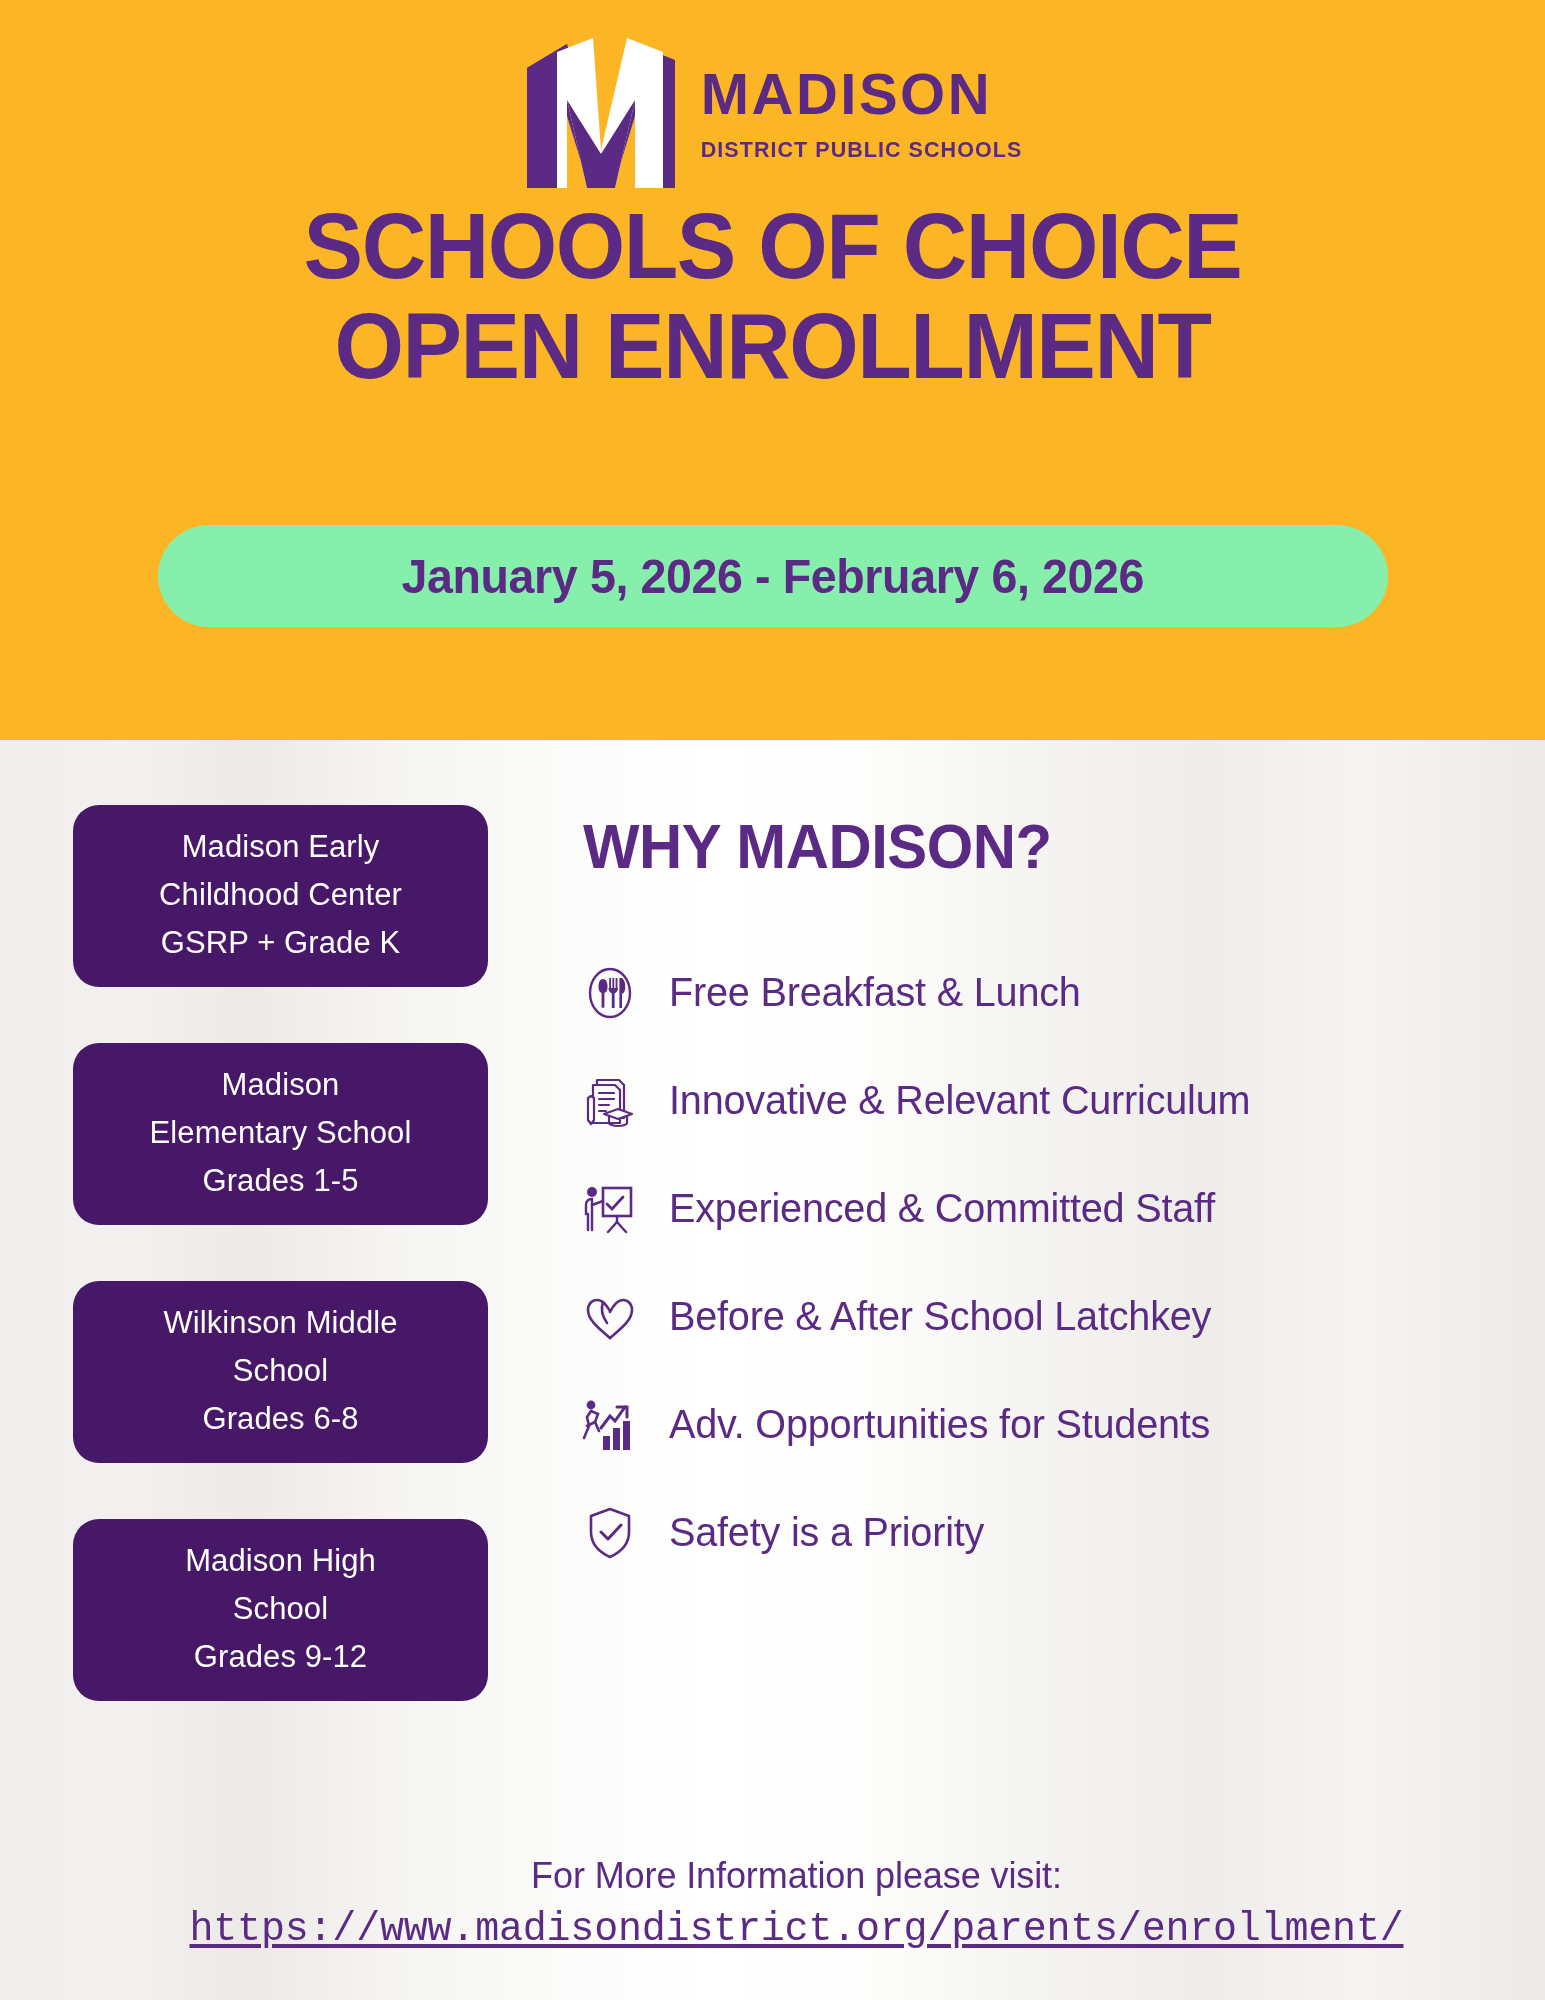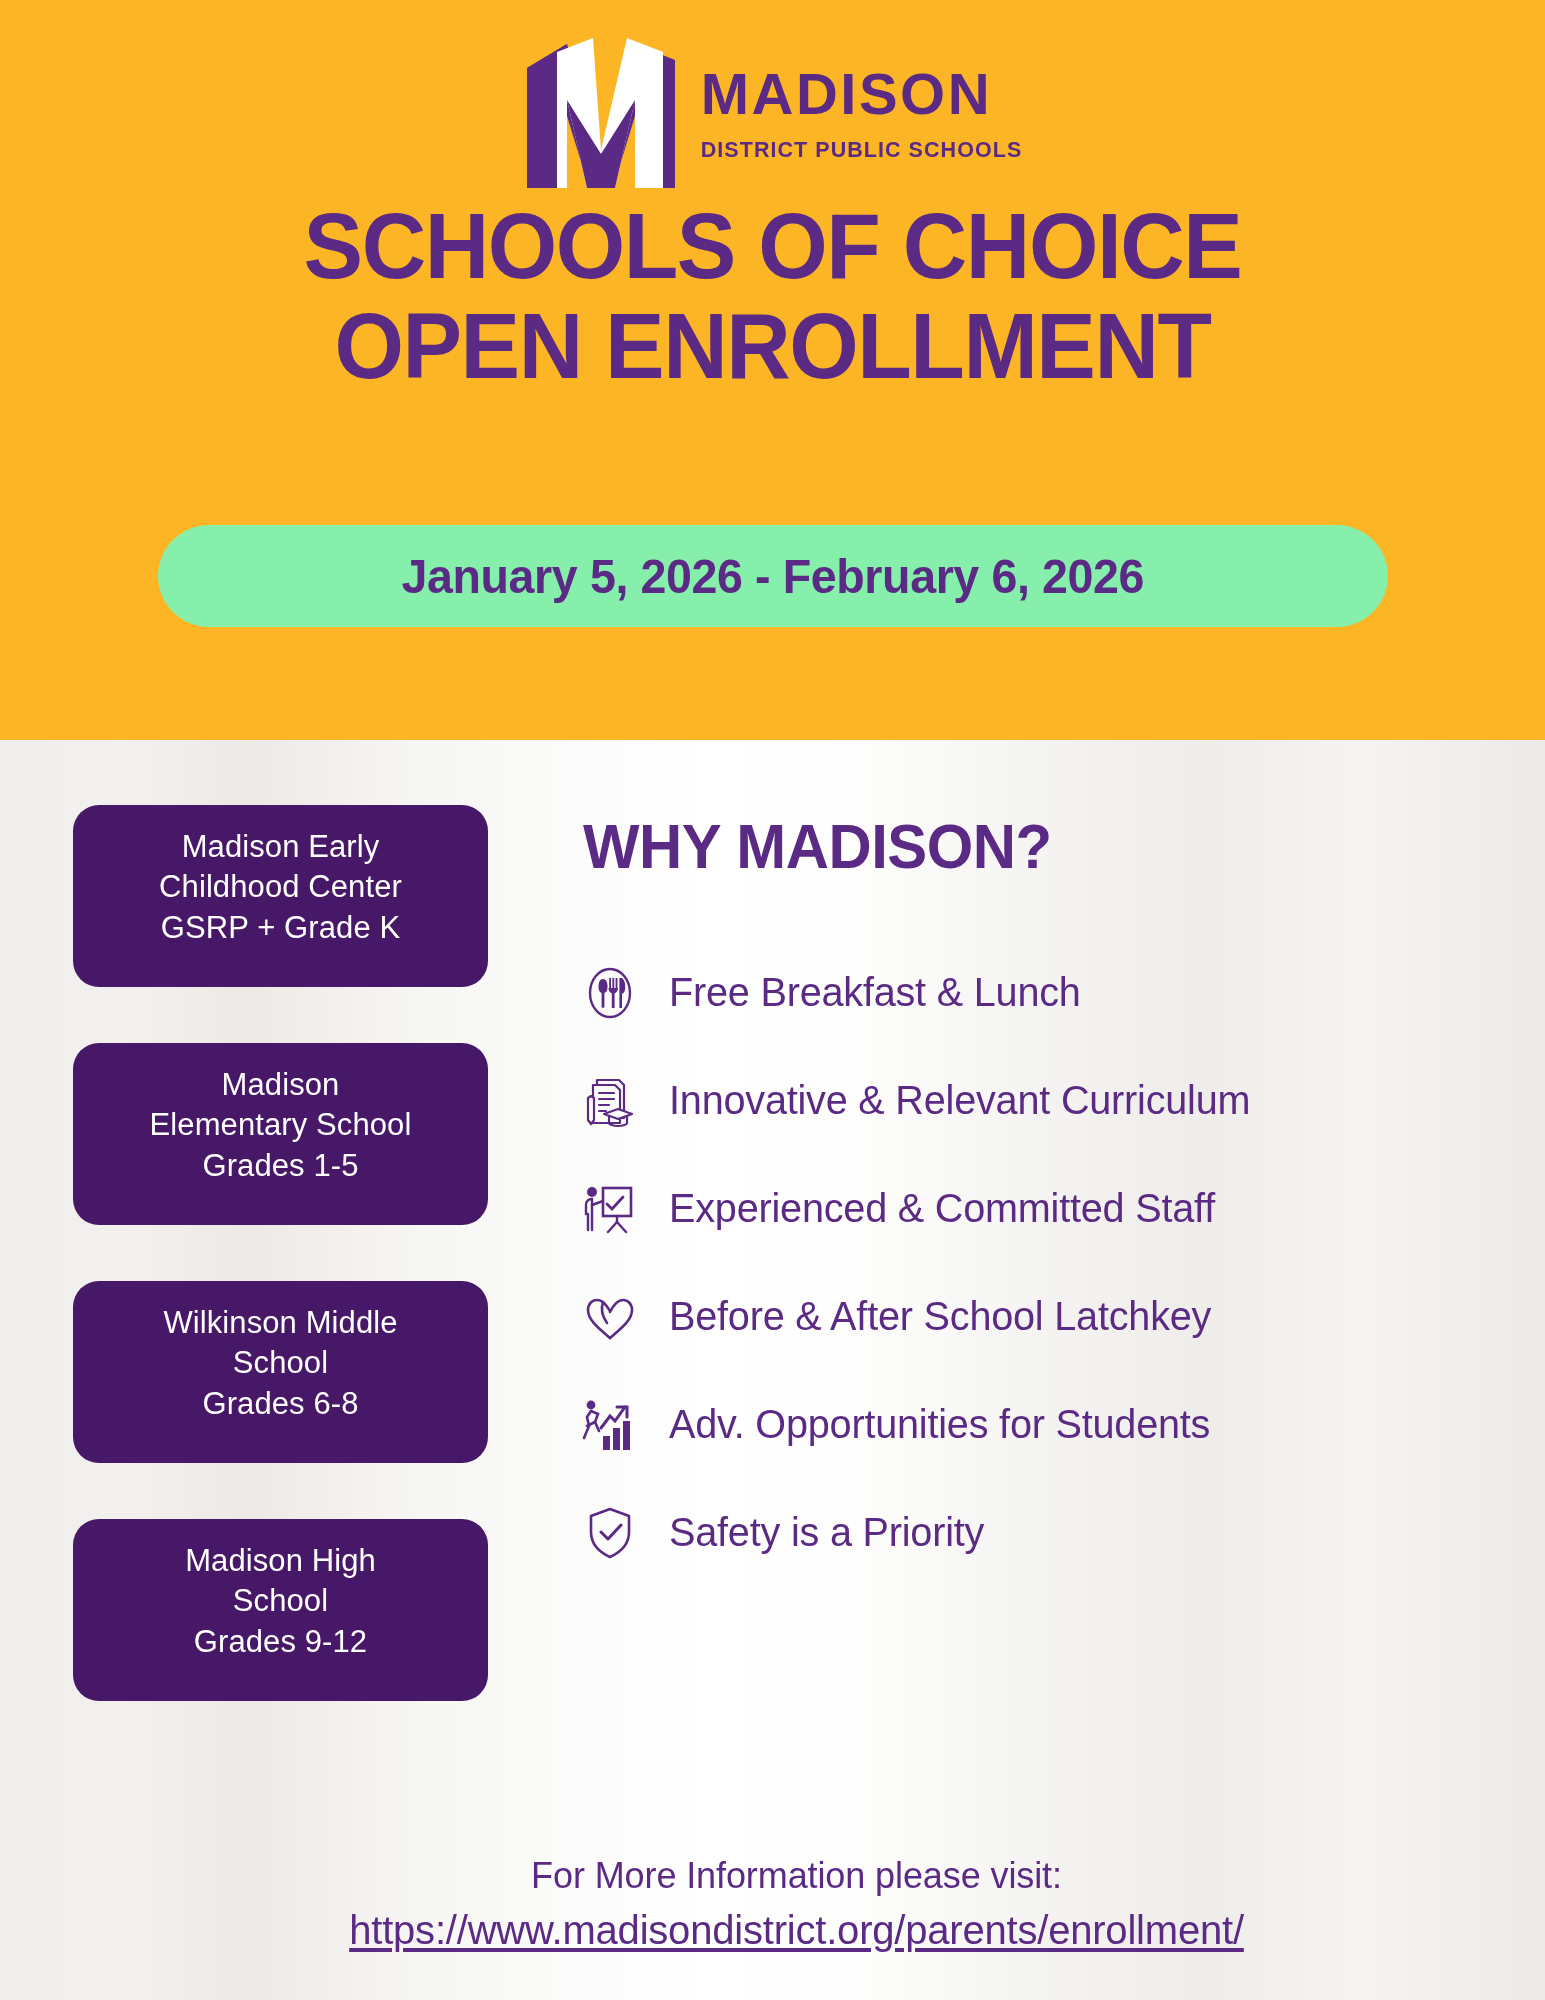--- a/index.html
+++ b/index.html
@@ -120,21 +120,21 @@
     border-radius:26px;
     padding:22px 16px 24px;
     text-align:center;
     color:#ffffff;
     font-size:31px;
     line-height:1.30;
     letter-spacing:0.1px;
     min-height:182px;
     display:flex;
     flex-direction:column;
-    justify-content:flex-start;
+    justify-content:space-between;
   }
   .school-box .ln { display:block; white-space:nowrap; }
 
   
   .why-title {
     position:absolute;
     top:810px;
     left:583px;
     color:#5b2a85;
     font-size:63px;
@@ -192,20 +192,21 @@
   }
   .footer .f2 {
     font-size:40px;
     letter-spacing:-0.2px;
     line-height:1.32;
     display:inline-block;
     margin-top:4px;
     text-decoration:underline;
     text-underline-offset:4px;
     color:#5b2a85;
+    font-family:Liberation Mono, monospace;
   }
 </style>
 </head>
 <body>
 
 <div class="poster">
 
   <div class="header">
 
     <div class="logo-row">

